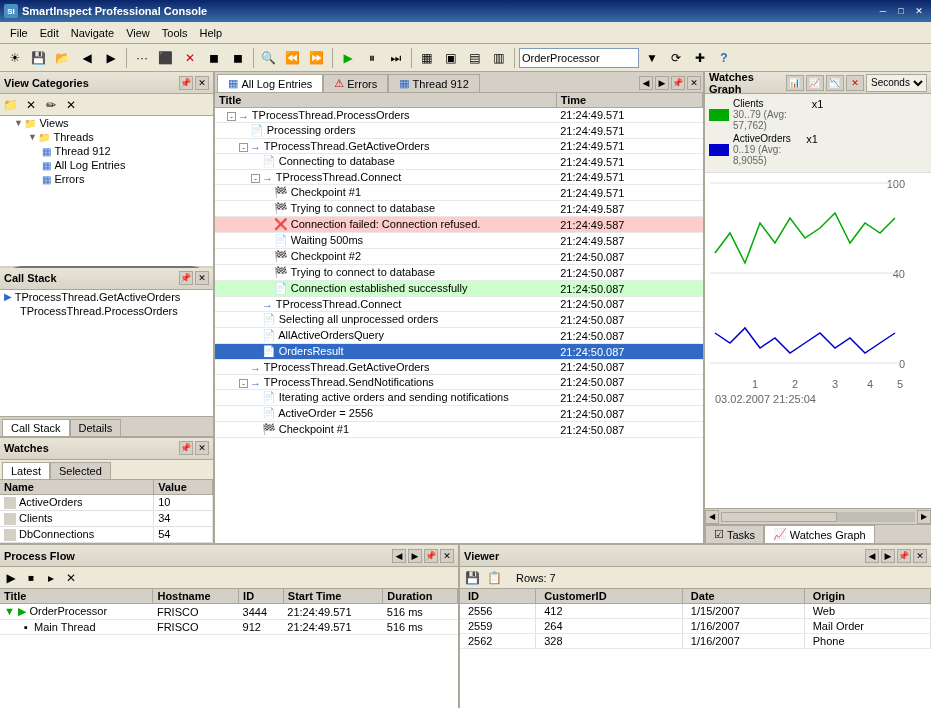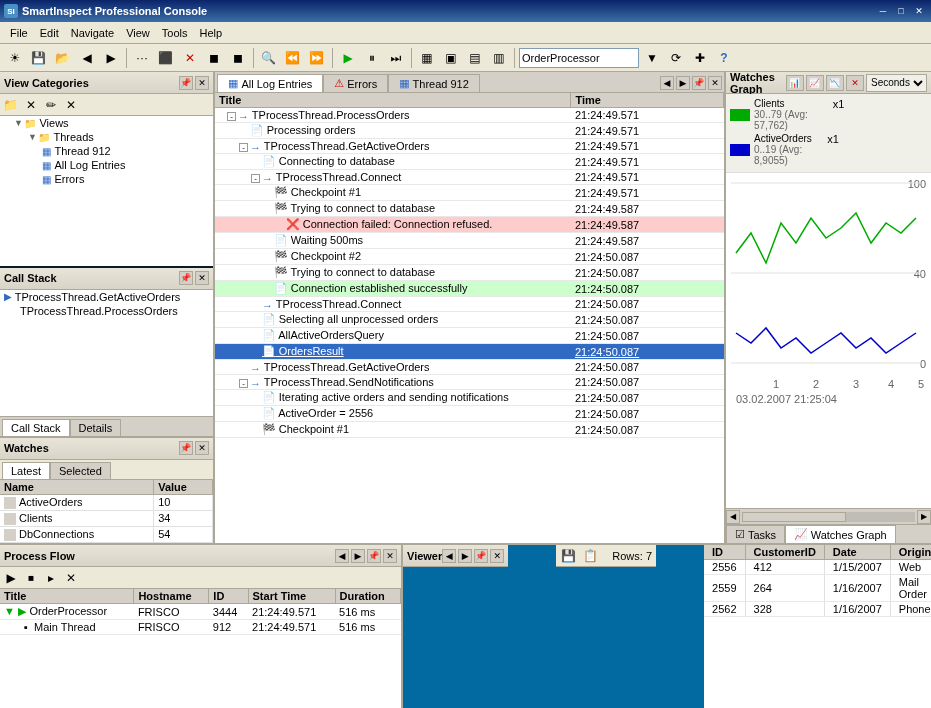--- a/index.html
+++ b/index.html
@@ -149,28 +149,28 @@
       gap: 3px;
     }
     .log-tab.active { background: white; }
     .log-nav { margin-left: auto; display: flex; gap: 2px; }
     .log-nav-btn { width: 14px; height: 14px; font-size: 9px; cursor: pointer; background: #d4d0c8; border: 1px solid #aca899; display: flex; align-items: center; justify-content: center; }
 
     .log-area { flex: 1; background: white; overflow-y: auto; }
     .log-table { width: 100%; border-collapse: collapse; }
     .log-table th { background: #d4d0c8; border-bottom: 1px solid #aca899; border-right: 1px solid #aca899; padding: 1px 4px; text-align: left; position: sticky; top: 0; }
     .log-table td { border-bottom: 1px solid #e8e8e8; padding: 1px 4px; white-space: nowrap; }
-    .log-table tr.selected td { background: #316ac5; color: white; text-decoration: underline; }
+    .log-table tr.selected td { background: #316ac5; color: white; }
     .log-table tr.error-row td { background: #ffcccc; }
     .log-table tr.success-row td { background: #ccffcc; }
     .expand-btn { display: inline-block; width: 9px; height: 9px; border: 1px solid #999; background: white; text-align: center; line-height: 7px; font-size: 8px; cursor: pointer; margin-right: 2px; }
 
     
     .right-panel {
-      width: 205px;
+      width: 226px;
       background: #ece9d8;
       display: flex;
       flex-direction: column;
     }
     .legend-item { display: flex; align-items: center; margin-bottom: 2px; }
     .legend-color { width: 20px; height: 12px; margin-right: 4px; }
     .legend-text { font-size: 10px; }
     .bottom-tabs-right { display: flex; background: #d4d0c8; border-top: 1px solid #aca899; }
     .bottom-tab-r {
       padding: 2px 8px;
@@ -196,22 +196,21 @@
     .pf-toolbar { height: 22px; background: #ece9d8; display: flex; align-items: center; padding: 0 2px; gap: 2px; border-bottom: 1px solid #aca899; }
     .pf-table-area { flex: 1; background: white; overflow-y: auto; }
     .pf-table { width: 100%; border-collapse: collapse; }
     .pf-table th { background: #d4d0c8; border-bottom: 1px solid #aca899; border-right: 1px solid #aca899; padding: 1px 4px; text-align: left; }
     .pf-table td { border-bottom: 1px solid #e8e8e8; padding: 1px 4px; }
 
     .viewer-panel {
       flex: 1;
       background: #0369a1;
       display: flex;
-      flex-direction: row;
-      gap: 48px;
+      flex-direction: column;
     }
     .viewer-toolbar { height: 22px; background: #ece9d8; display: flex; align-items: center; padding: 0 4px; gap: 4px; border-bottom: 1px solid #aca899; }
     .viewer-area { flex: 1; background: white; overflow: auto; }
     .viewer-table { width: 100%; border-collapse: collapse; }
     .viewer-table th { background: #d4d0c8; border-bottom: 1px solid #aca899; border-right: 1px solid #aca899; padding: 1px 8px; text-align: left; }
     .viewer-table td { border-bottom: 1px solid #e8e8e8; border-right: 1px solid #e0e0e0; padding: 1px 8px; }
 
     .watches-graph-header {
       background: linear-gradient(to bottom, #e8e4d8, #d8d4c8);
       border-bottom: 1px solid #aca899;
@@ -320,21 +319,21 @@
             <span class="tree-icon" style="color:#316ac5;">▦</span>
             <span>All Log Entries</span>
           </div>
           <div class="tree-item tree-indent-3">
             <span class="tree-icon" style="color:#316ac5;">▦</span>
             <span>Errors</span>
           </div>
         </div>
       </div>
 
-      <div style="background:#ece9d8; display:flex; flex-direction:column; border-top: 2px solid #0f172a; height:175px;">
+      <div style="background:#ece9d8; display:flex; flex-direction:column; border-top: 2px solid #737373; height:175px;border-radius:22px;">
         <div class="panel-header">
           <span class="panel-title">Call Stack</span>
           <div class="panel-controls">
             <div class="panel-btn">📌</div>
             <div class="panel-btn">✕</div>
           </div>
         </div>
         <div class="callstack-area">
           <div class="callstack-item">
             <span class="arrow-icon">▶</span>
@@ -457,21 +456,21 @@
     </td>
     <td>21:24:49.571</td>
   </tr>
               <tr>
     <td style="padding-left:48px;">
       <span style="display:inline-block;width:11px;"></span><span style="color:#cc6600;">🏁</span> Trying to connect to database
     </td>
     <td>21:24:49.587</td>
   </tr>
               <tr class="error-row">
-    <td style="padding-left:60px;">
+    <td style="padding-left:48px;">
       <span style="display:inline-block;width:11px;"></span><span style="color:#cc0000;">❌</span> Connection failed: Connection refused.
     </td>
     <td>21:24:49.587</td>
   </tr>
               <tr>
     <td style="padding-left:48px;">
       <span style="display:inline-block;width:11px;"></span><span style="color:#666;">📄</span> Waiting 500ms
     </td>
     <td>21:24:49.587</td>
   </tr>

